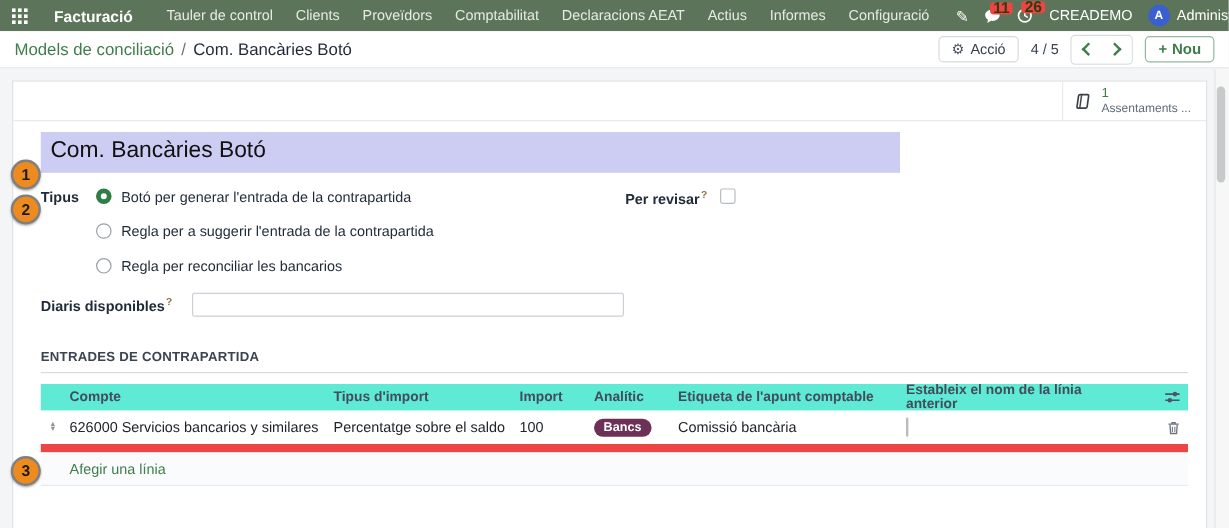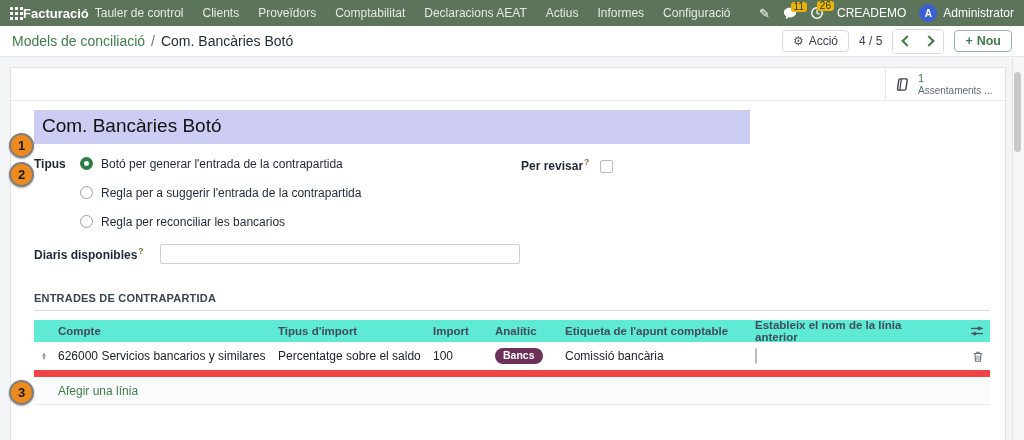--- a/index.html
+++ b/index.html
@@ -3,32 +3,32 @@
 <meta charset="utf-8">
 <style>
   html,body{margin:0;padding:0}
   body{
     width:1024px;height:440px;position:relative;overflow:hidden;
     font-family:"Liberation Sans",sans-serif;background:#f4f5f6;
     -webkit-font-smoothing:antialiased;
   }
   
   .topbar{position:absolute;left:0;top:0;width:1024px;height:26px;background:#5c7459;
-    display:flex;align-items:center;padding:0 10px;box-sizing:border-box;gap:0;color:#eef1ec}
+    display:flex;align-items:center;padding:0 10px;box-sizing:border-box;gap:22px;color:#eef1ec}
   .appgrid{width:13px;height:13px;position:relative;cursor:pointer;flex:0 0 auto}
   .appgrid i{position:absolute;left:0;top:0;width:3px;height:3px;background:#fff;
     box-shadow:5px 0 #fff,10px 0 #fff,0 5px #fff,5px 5px #fff,10px 5px #fff,0 10px #fff,5px 10px #fff,10px 10px #fff}
   .appname{font-size:13px;font-weight:700;color:#fff;margin-right:6px;cursor:pointer}
   .menu{display:flex;gap:19px;font-size:12px}
   .menu span{cursor:pointer;white-space:nowrap;color:#e7ebe4}
   .tb-right{margin-left:auto;display:flex;align-items:center;gap:13px}
   .icon-wrap{position:relative;cursor:pointer;display:flex;align-items:center}
   .pencil{font-size:13px;color:#fff}
-  .nbadge{position:absolute;top:-5px;right:-10px;background:#eab308;color:#2e3c10;
-    font-size:10px;font-weight:400;padding:0 3px;border-radius:3px;line-height:10px}
+  .nbadge{position:absolute;top:-5px;right:-10px;background:#ef4444;color:#2e3c10;
+    font-size:13px;font-weight:700;padding:0 3px;border-radius:3px;line-height:10px}
   .company{font-size:12px;color:#fff;cursor:pointer}
   .userbox{display:flex;align-items:center;gap:6px;cursor:pointer}
   .avatar{width:18px;height:18px;border-radius:50%;background:#3a5fd0;color:#fff;
     font-size:10px;font-weight:700;display:flex;align-items:center;justify-content:center}
   .username{font-size:12px;color:#fff}
   
   .crumbbar{position:absolute;left:0;top:26px;width:1024px;height:31px;background:#fff;
     border-bottom:1px solid #e4e6e9;display:flex;align-items:center;padding:0 12px;box-sizing:border-box}
   .crumb{font-size:14px;display:flex;gap:6px;align-items:flex-start}
   .crumb .parent{color:#3f7d4b;cursor:pointer}
@@ -58,21 +58,21 @@
   .fieldlbl{font-size:10.5px;color:#1f2937;margin-bottom:2px}
   .namevalue{width:700px;font-size:19px;color:#111;background:#cdccf3;padding:5px 8px 7px;cursor:text}
   .typegroup{margin-top:13px;position:relative;width:956px}
   .typerow{display:flex;align-items:center;margin-bottom:15px}
   .typelabel{font-size:12px;font-weight:600;color:#1f2937;width:33px;margin-right:13px}
   .radioitem{display:flex;gap:8px;cursor:pointer}
   .radioitem.indent{margin-left:46px}
   .radio{width:13px;height:13px;border-radius:50%;border:1px solid #9aa0a6;background:#fff;box-sizing:border-box}
   .radio.sel{border:4.5px solid #2e7d46}
   .radiolbl{font-size:12px;color:#1f2937}
-  .review{position:absolute;left:487px;top:0;display:flex;align-items:flex-end;gap:11px}
+  .review{position:absolute;left:487px;top:0;display:flex;align-items:flex-start;gap:11px}
   .review .lbl{font-size:12px;font-weight:600;color:#1f2937}
   sup.help{font-size:8.5px;color:#8a6d3b;margin-left:1px}
   .checkbox{width:13px;height:13px;border:1px solid #b9bdc2;border-radius:2px;background:#fff;cursor:pointer;box-sizing:border-box}
   
   .tabbar{margin-top:21px;border-bottom:1px solid #dcdfe2;width:956px;padding-left:5px;height:26px;box-sizing:border-box}
   .tab{display:inline-block;padding:5px 12px 6px;background:#fff;border:1px solid #dcdfe2;border-bottom:1px solid #fff;
     border-radius:2px 2px 0 0;font-size:12px;color:#374151;position:relative;top:1px;cursor:pointer}
   .journalrow{margin-top:15px;display:flex;align-items:center}
   .journallbl{font-size:12px;font-weight:600;color:#1f2937}
   .journalinput{margin-left:16px;width:360px;height:20px;border:1px solid #ccd0d4;border-radius:2px;

